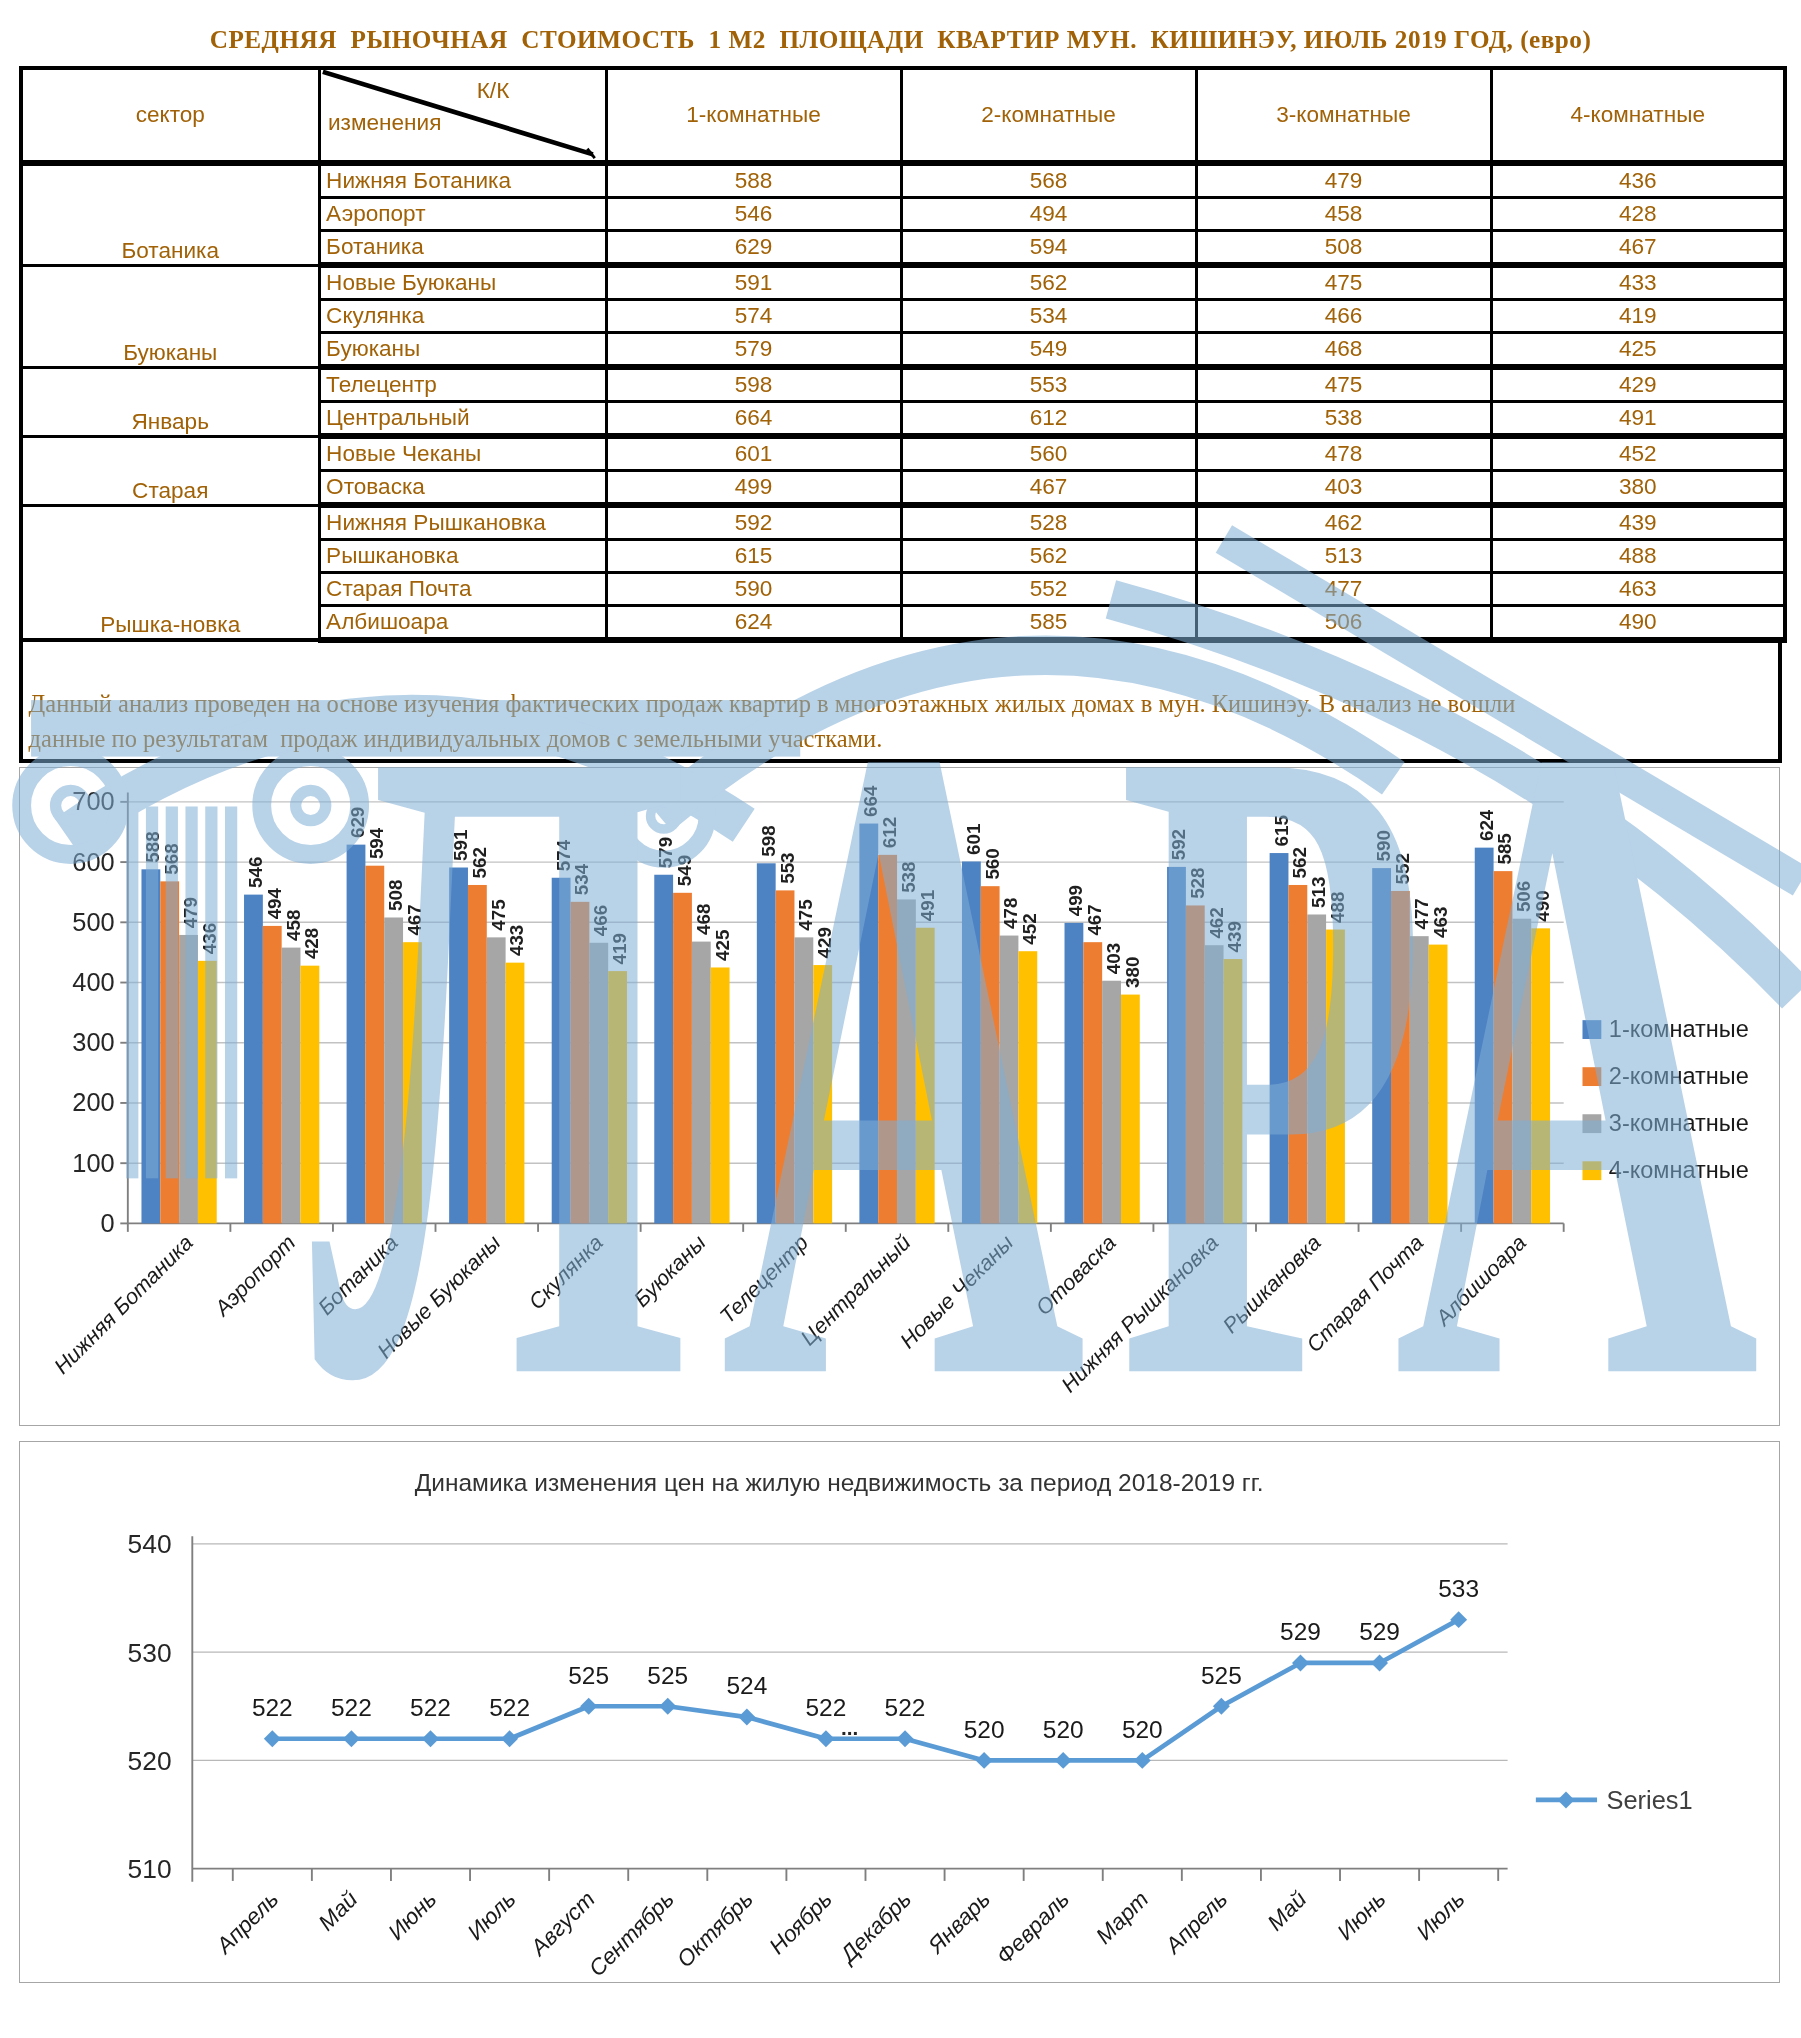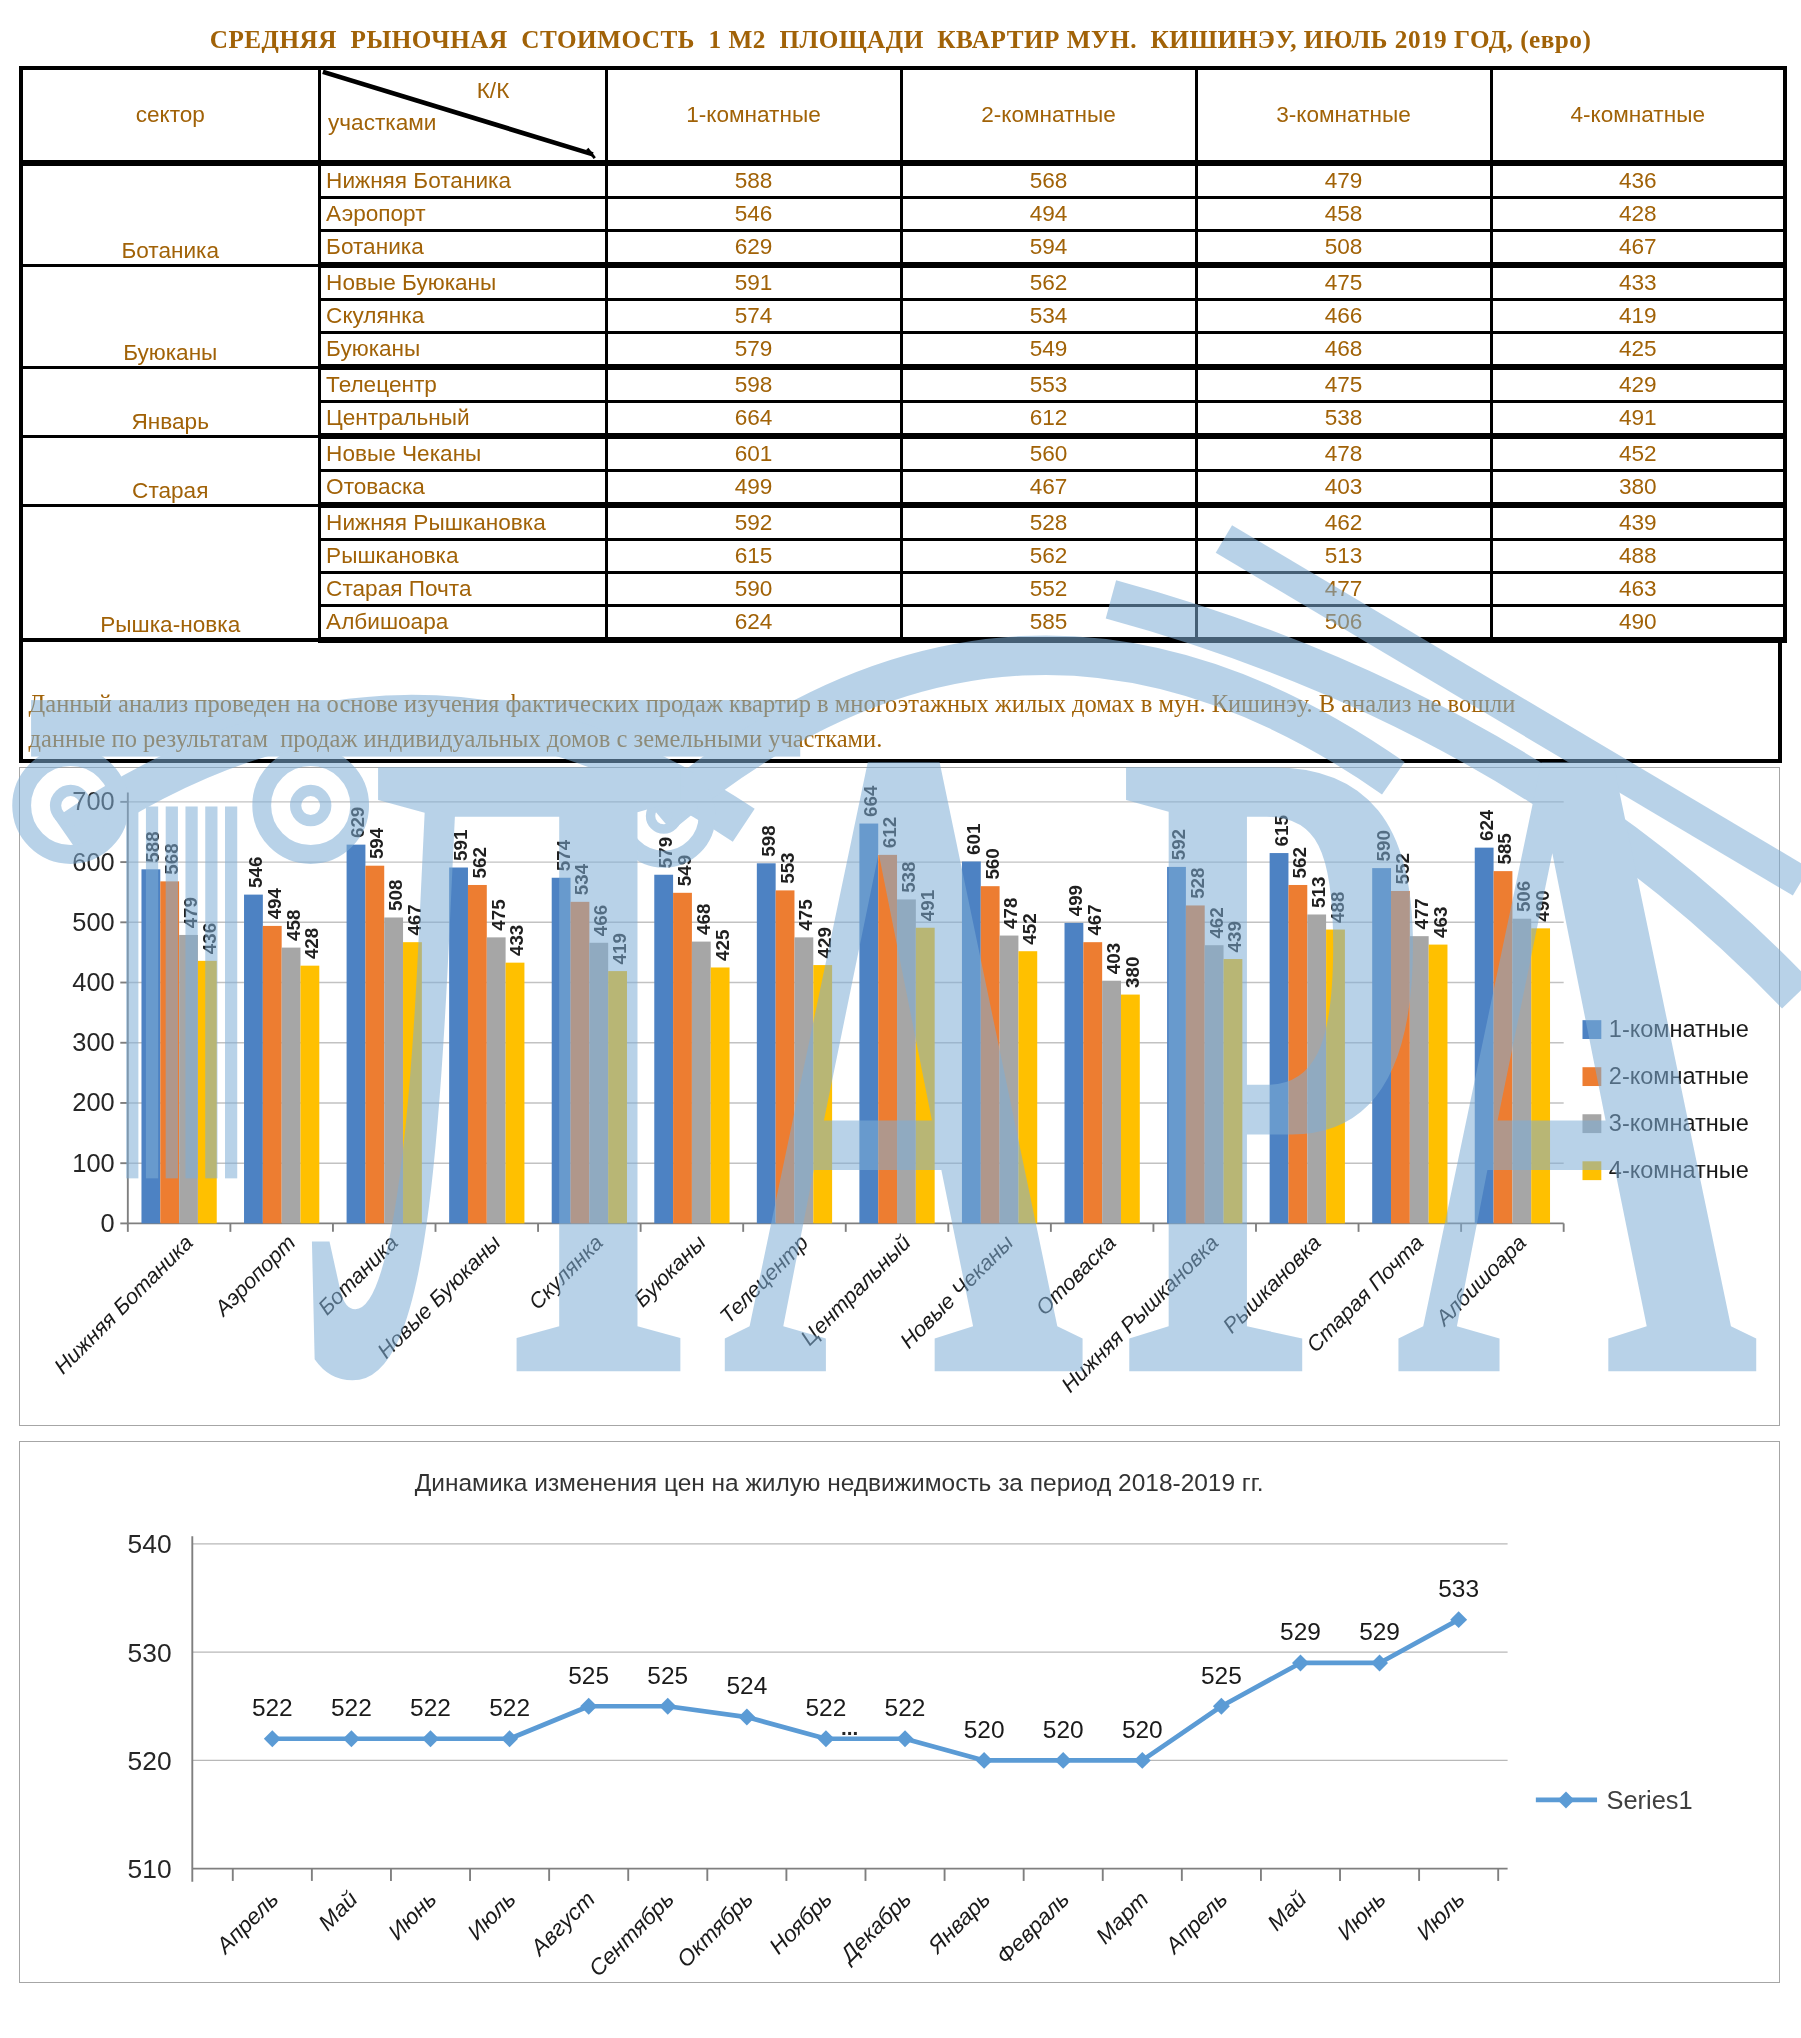--- a/index.html
+++ b/index.html
@@ -57,21 +57,21 @@
     </colgroup>
     <thead>
       <tr class="hdr">
         <th class="cornerL">сектор</th>
         <th class="cornerR">
           <svg class="diag-line" viewBox="0 0 305 96" preserveAspectRatio="none">
             <line x1="2" y1="2" x2="292" y2="90" stroke="#000" stroke-width="5"></line>
             <line x1="286" y1="84" x2="294" y2="94" stroke="#000" stroke-width="3"></line>
           </svg>
           <span class="diag-top">К/К</span>
-          <span class="diag-bottom">участками</span>
+          <span class="diag-bottom">изменения</span>
         </th>
         <th class="roomhdr">1-комнатные</th>
         <th class="roomhdr">2-комнатные</th>
         <th class="roomhdr">3-комнатные</th>
         <th class="roomhdr">4-комнатные</th>
       </tr>
     </thead>
     <tbody id="table-body">
         <tr>
           <td class="sector" rowspan="3">Ботаника</td>

